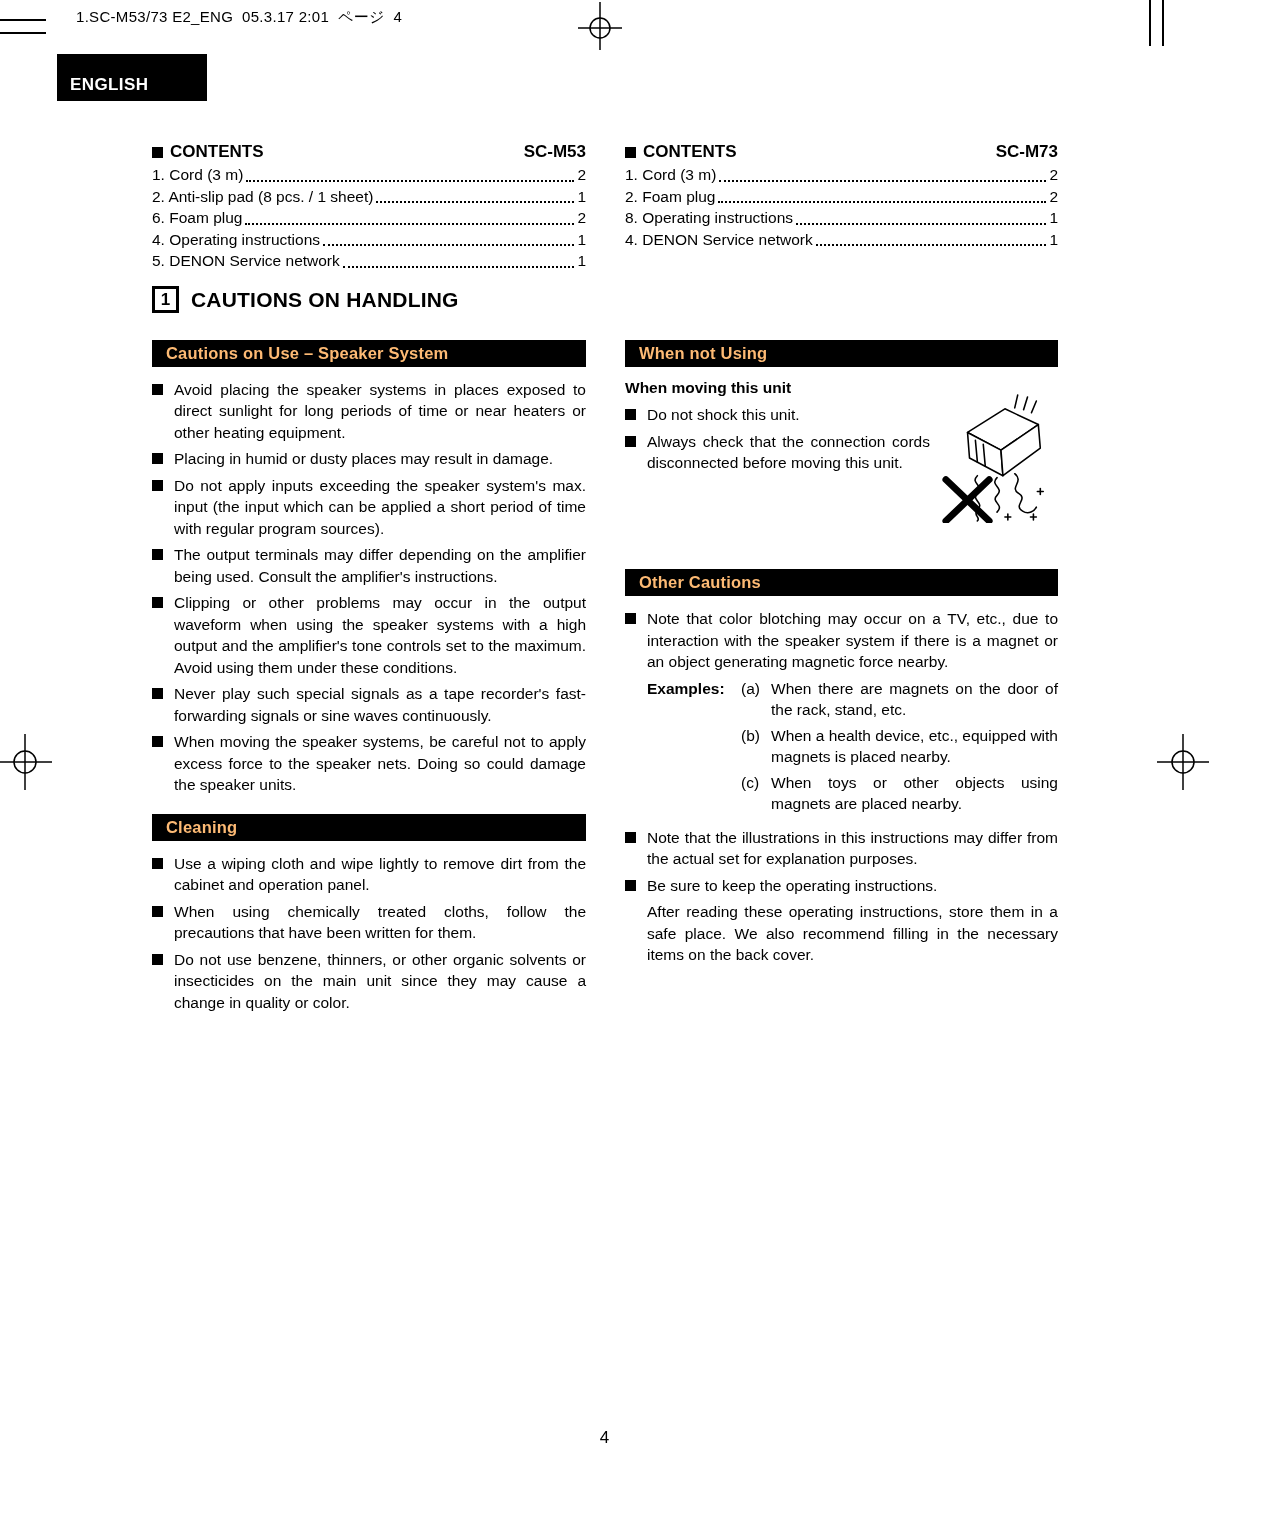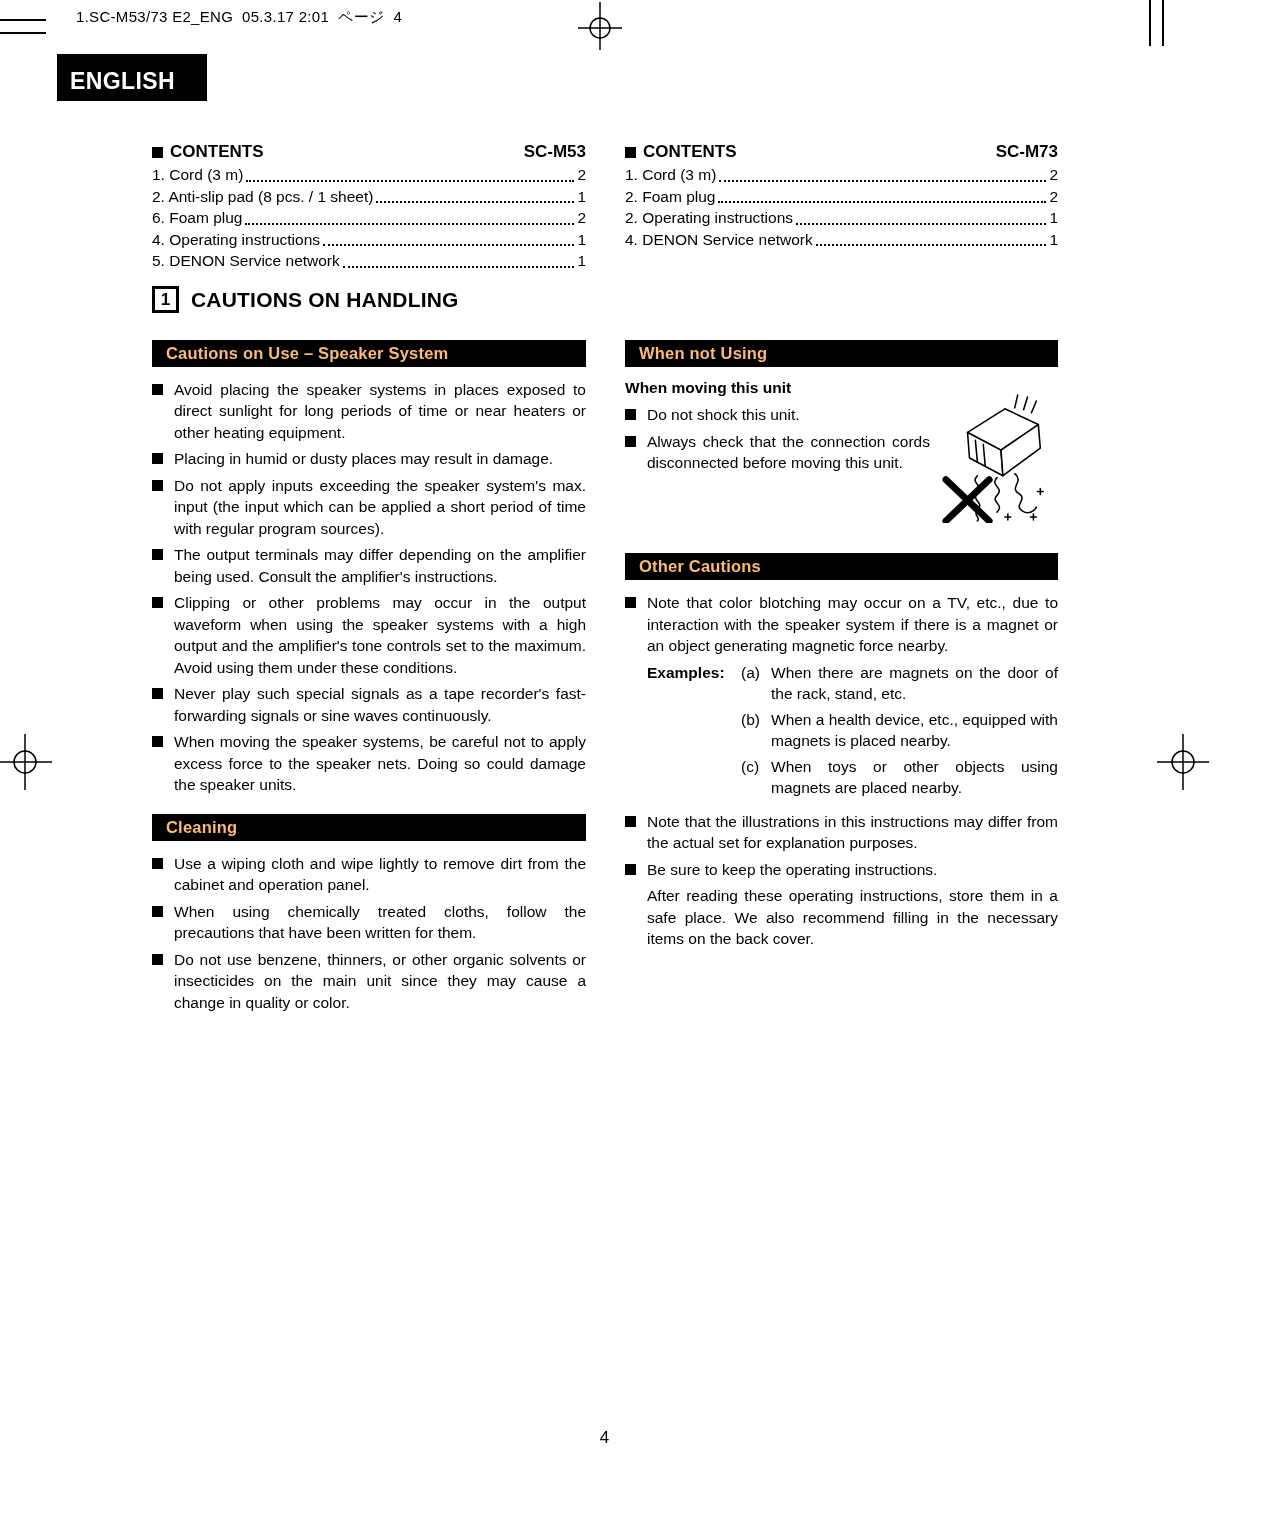--- a/index.html
+++ b/index.html
@@ -3,21 +3,21 @@
 <meta charset="utf-8">
 <style>
   * { margin:0; padding:0; box-sizing:border-box; }
   html,body { background:#ffffff; }
   body { font-family:"Liberation Sans", sans-serif; color:#000; }
   .page { position:relative; width:1275px; height:1459px; background:#fff; overflow:hidden;text-decoration:underline; }
 
   
   .print-header { position:absolute; left:76px; top:8px; font-size:15px; letter-spacing:0.3px; white-space:pre; }
   .lang-tab { position:absolute; left:57px; top:54px; width:150px; height:47px; background:#000;
-              color:#fff; font-weight:bold; font-size:23px; display:flex; align-items:flex-end;
+              color:#fff; font-weight:bold; font-size:17px; display:flex; align-items:flex-end;
               padding:0 0 6px 13px; letter-spacing:0.4px; }
 
   
   .col { position:absolute; top:140px; }
   .col-left  { left:152px; width:434px; }
   .col-right { left:625px; width:433px; }
 
   
   .toc-header { display:flex; justify-content:space-between; align-items:center; font-weight:bold; font-size:17px; height:24px; }
   .toc-title { display:flex; align-items:center; gap:7px; }
@@ -30,21 +30,21 @@
   .section-num { width:27px; height:27px; border:3px solid #000; font-weight:bold; font-size:17px;
                  display:flex; align-items:center; justify-content:center; flex:none; }
   .section-title { font-weight:bold; font-size:21px; letter-spacing:0.2px; }
 
   
   .bar { background:#000; color:#fdba74; font-weight:bold; font-size:16.5px; height:27px; line-height:27px;
          padding-left:14px; letter-spacing:0.2px; }
   .bar-m1 { margin-top:25px; }
   .bar-m2 { margin-top:18px; }
   .bar-m3 { margin-top:90px; }
-  .bar-m4 { margin-top:12px; }
+  .bar-m4 { margin-top:28px; }
 
   
   .bullets { margin-top:12px; }
   .bullet { position:relative; padding-left:22px; text-align:justify; font-size:15.5px; line-height:21.5px; margin-bottom:5px; }
   .sqm { position:absolute; left:0; top:5px; width:11px; height:11px; background:#000; }
 
   .subhead { font-weight:bold; font-size:15.5px; margin:12px 0 7px; }
 
   
   .wnu-body { position:relative; min-height:162px; }
@@ -185,21 +185,21 @@
         <span>1. Cord (3 m)</span>
         <span class="toc-leader"></span>
         <span>2</span>
       </div>
       <div class="toc-item">
         <span>2. Foam plug</span>
         <span class="toc-leader"></span>
         <span>2</span>
       </div>
       <div class="toc-item">
-        <span>2. Operating instructions</span>
+        <span>8. Operating instructions</span>
         <span class="toc-leader"></span>
         <span>1</span>
       </div>
       <div class="toc-item">
         <span>4. DENON Service network</span>
         <span class="toc-leader"></span>
         <span>1</span>
       </div>
     </div>
 

